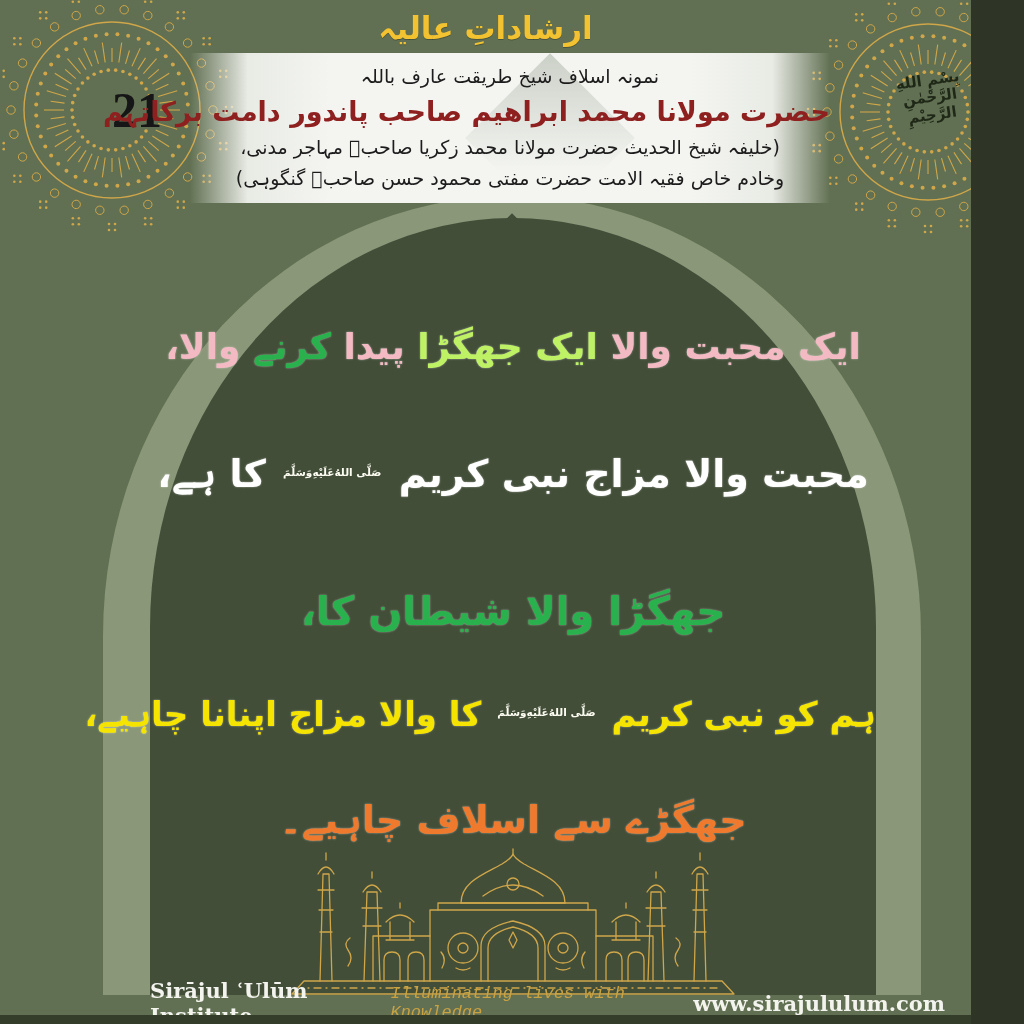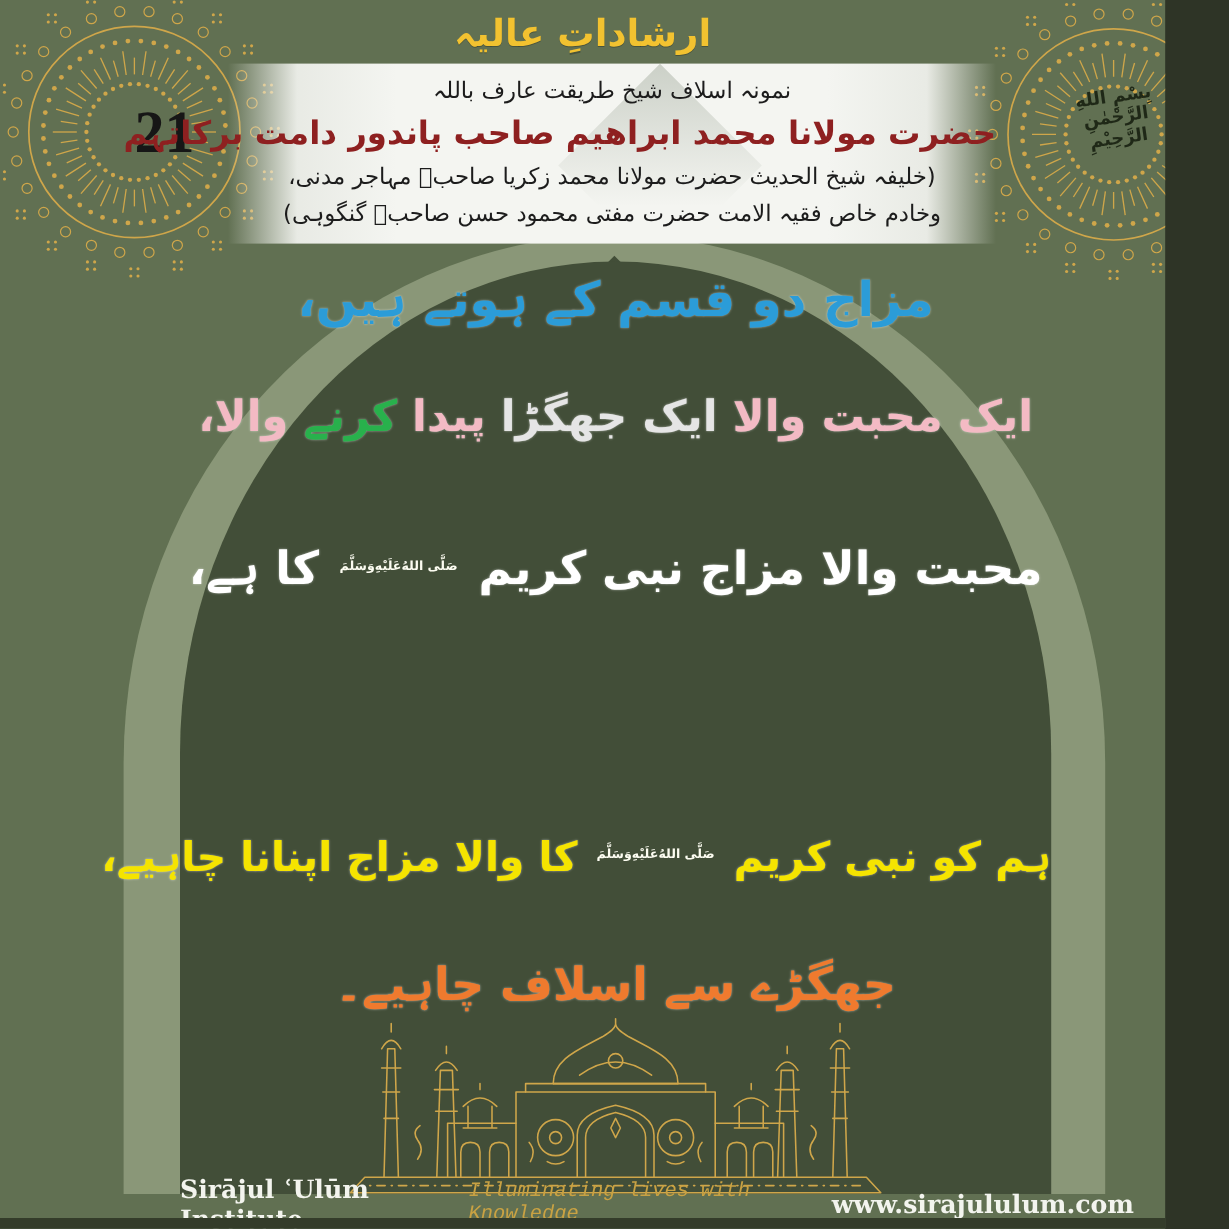--- a/index.html
+++ b/index.html
@@ -581,30 +581,30 @@
   </div>
 
   <div class="banner">
     <div class="banner-watermark"></div>
     <div class="banner-line l1">نمونہ اسلاف شیخ طریقت عارف باللہ</div>
     <div class="banner-line l2">حضرت مولانا محمد ابراھیم صاحب پاندور دامت برکاتہم</div>
     <div class="banner-line l3">(خلیفہ شیخ الحدیث حضرت مولانا محمد زکریا صاحبؒ مہاجر مدنی،</div>
     <div class="banner-line l4">وخادم خاص فقیہ الامت حضرت مفتی محمود حسن صاحبؒ گنگوہی)</div>
   </div>
 
-  <div class="qline q1" style="color: rgb(43, 156, 216);">مزاج دو قسم کے ہوتے ہیں،</div>
-
-  <div class="qline q2"><span style="color: rgb(243, 186, 196);">ایک محبت والا </span><span style="color: #e5e5e5;">ایک جھگڑا </span><span style="color: rgb(243, 186, 196);">پیدا </span><span style="color: rgb(40, 177, 76);">کرنے </span><span style="color: rgb(243, 186, 196);">والا،</span></div>
+
+  <div class="qline q2"><span style="color: rgb(243, 186, 196);">ایک محبت والا </span><span style="color: #bef264;">ایک جھگڑا </span><span style="color: rgb(243, 186, 196);">پیدا </span><span style="color: rgb(40, 177, 76);">کرنے </span><span style="color: rgb(243, 186, 196);">والا،</span></div>
 
   <div class="qline q3" style="color: rgb(255, 255, 255);"><span>محبت والا مزاج نبی کریم </span><span class="saw">
         <span>صَلَّى اللهُ</span>
         <span>عَلَيْهِ</span>
         <span>وَسَلَّمَ</span>
     </span><span> کا ہے،</span></div>
 
+  <div class="qline q4" style="color: rgb(40, 177, 76);">جھگڑا والا شیطان کا،</div>
 
   <div class="qline q5" style="color: rgb(245, 228, 0);"><span>ہم کو نبی کریم </span><span class="saw">
         <span>صَلَّى اللهُ</span>
         <span>عَلَيْهِ</span>
         <span>وَسَلَّمَ</span>
     </span><span> کا والا مزاج اپنانا چاہیے،</span></div>
 
   <div class="qline q6" style="color: rgb(239, 122, 46);">جھگڑے سے اسلاف چاہیے۔</div>
 
   <svg class="mosque" viewBox="0 0 470 158" width="470" height="158" fill="none" stroke="#cfa64a" stroke-width="1.3" stroke-linecap="round" stroke-linejoin="round">

